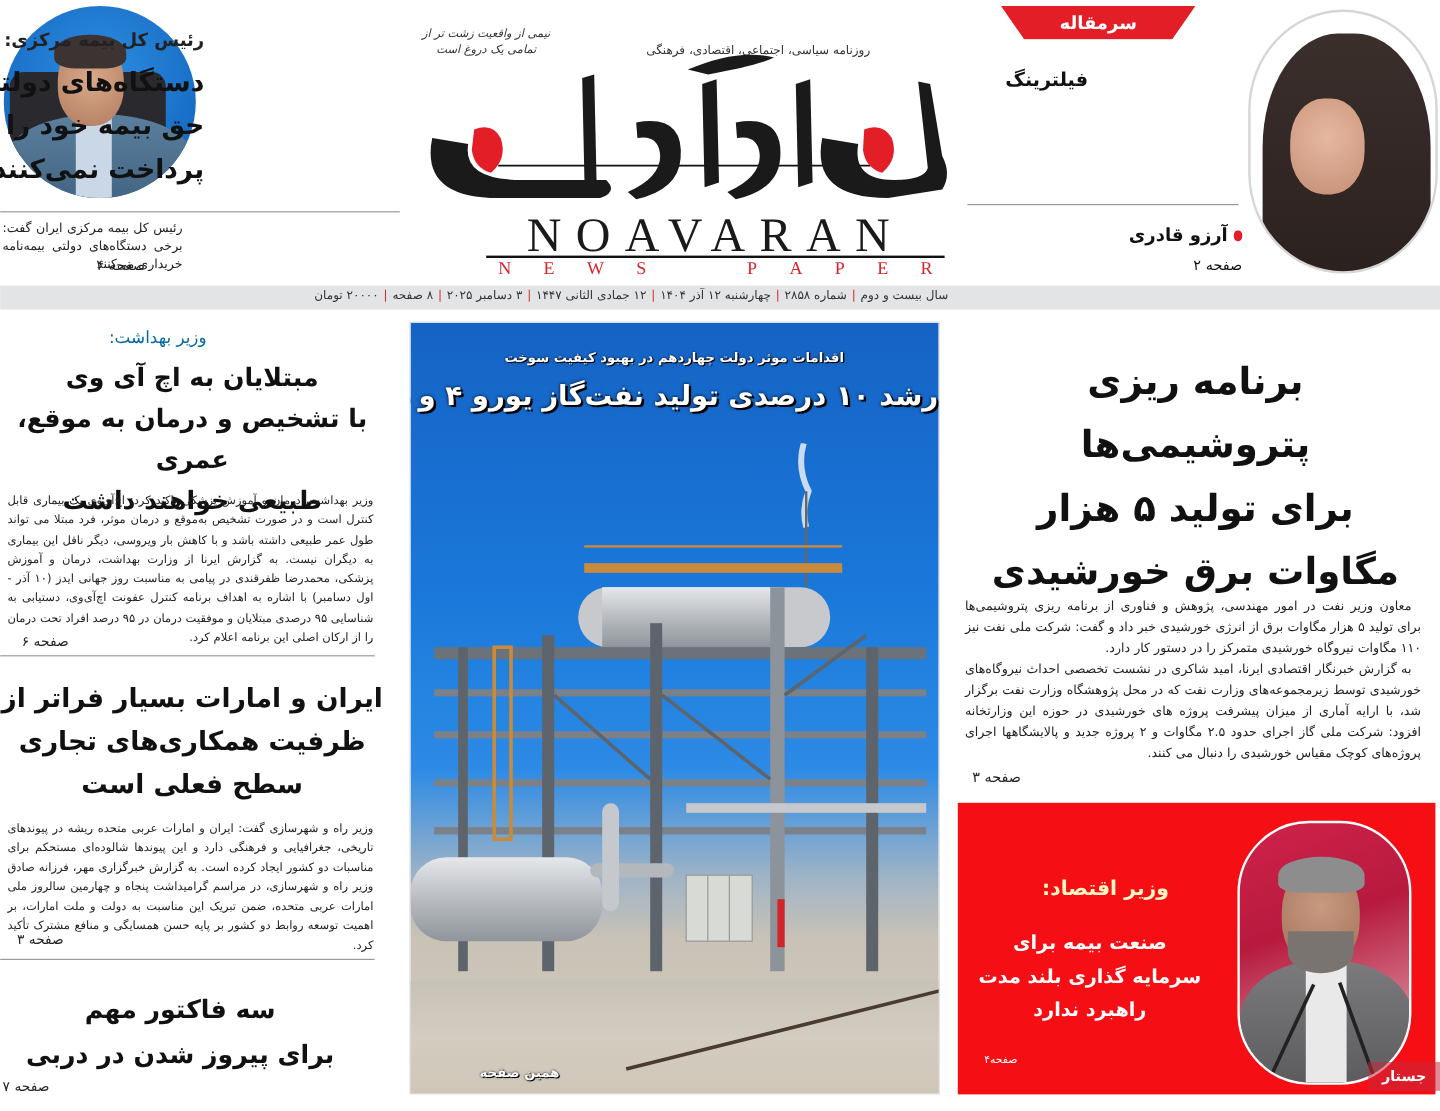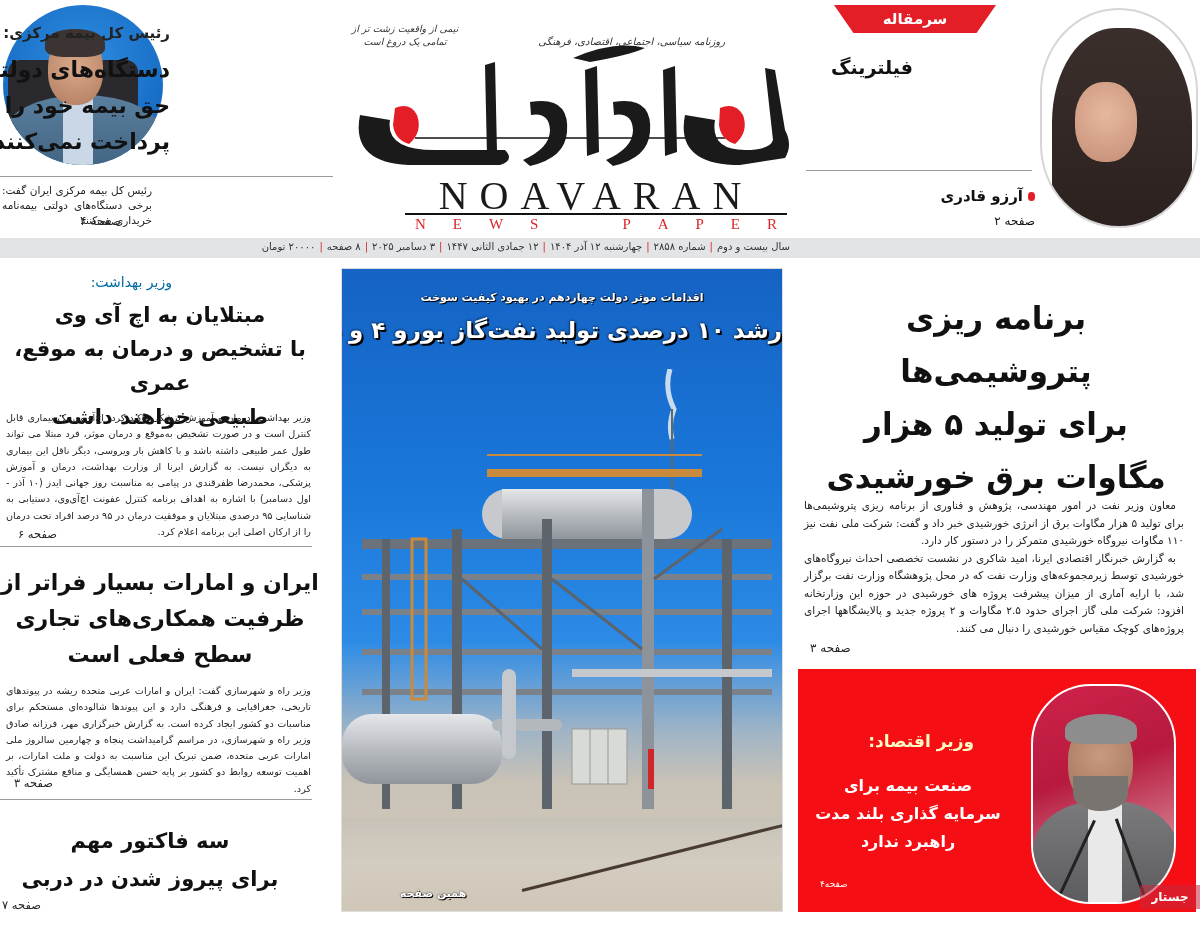--- a/index.html
+++ b/index.html
@@ -21,32 +21,32 @@
 
   .tl-kicker { right: 1030px; top: 24px; font-size: 15px; font-weight: bold; color: #222; white-space: nowrap; }
   .tl-title { right: 1030px; top: 52px; font-size: 22px; font-weight: bold; line-height: 36px; color: #111; text-align: right; white-space: nowrap; }
   .tl-rule { left: 0; top: 176px; width: 333px; height: 1px; background: #9a9a9a; }
   .tl-lead { right: 1048px; top: 183px; font-size: 10.5px; line-height: 15px; color: #222; text-align: justify; width: 150px; }
   .tl-page { left: 80px; top: 214px; font-size: 12px; color: #222; }
 
   
   .mast { left: 345px; top: 0; width: 450px; height: 235px; }
   .mast .tagline-l { position:absolute; left: 5px; top: 22px; font-family: "DejaVu Serif", serif; font-style: italic; font-size: 9.5px; line-height: 13px; color:#333; text-align:center; width: 110px; }
-  .mast .tagline-r { position:absolute; right: 70px; top: 36px; font-family: "DejaVu Serif", serif; font-style: italic; font-size: 10px; color:#333; white-space: nowrap; }
+  .mast .tagline-r { position:absolute; right: 70px; top: 36px; font-family: "DejaVu Serif", serif; font-size: 10px; color:#333; white-space: nowrap; }
   .mast .logo { position:absolute; left: 0; top: 40px; width: 450px; height: 130px; }
   .mast .en-name { position:absolute; left: 62px; top: 175px; width: 378px; text-align: center; direction: ltr;
     font-family: "Liberation Serif", serif; font-size: 40px; letter-spacing: 12px; color:#1a1a1a; line-height: 42px; }
   .mast .en-rule { position:absolute; left: 60px; top: 213px; width: 382px; height: 2px; background:#111; }
   .mast .en-sub { position:absolute; left: 60px; top: 216px; width: 382px; direction: ltr; display:flex; justify-content: space-between;
     font-family: "Liberation Serif", serif; font-size: 15px; color:#d9262c; padding: 0 10px; }
 
   
   .ed-tab { left: 834px; top: 5px; width: 162px; height: 28px; background: #e41e26;
     clip-path: polygon(0 0, 100% 0, 88% 100%, 12% 100%); color:#fff; font-size: 15px; font-weight:bold; text-align:center; line-height: 28px; }
-  .ed-title { right: 210px; top: 50px; font-size: 19px; font-weight:bold; line-height: 34px; text-align:center; width: 236px; white-space: nowrap; }
+  .ed-title { right: 210px; top: 50px; font-size: 16px; font-weight:bold; line-height: 34px; text-align:center; width: 236px; white-space: nowrap; }
   .ed-rule { left: 806px; top: 170px; width: 226px; height: 1px; background: #9a9a9a; }
   .ed-author { right: 165px; top: 187px; font-size: 15px; font-weight: bold; white-space: nowrap; display:flex; align-items:center; gap:5px; }
   .ed-author .dot { width: 7px; height: 9px; background: #e41e26; border-radius: 45%; display:inline-block; }
   .ed-page { right: 165px; top: 214px; font-size: 12px; white-space: nowrap; }
   .ed-photo { left: 1040px; top: 8px; width: 158px; height: 220px; border-radius: 50% / 38%;
     border: 2px solid #d6d6d6; background: #fff; overflow: hidden; }
   .ed-photo .scarf { position:absolute; left: 10px; top: 18px; width: 140px; height: 210px; border-radius: 45% 45% 10% 10%; background: linear-gradient(#3b2f2c,#2a201e); }
   .ed-photo .face { position:absolute; left: 33px; top: 72px; width: 62px; height: 80px; border-radius: 45%; background: radial-gradient(circle at 50% 40%, #e6b8a0 0%, #c89279 90%); }
 
   

